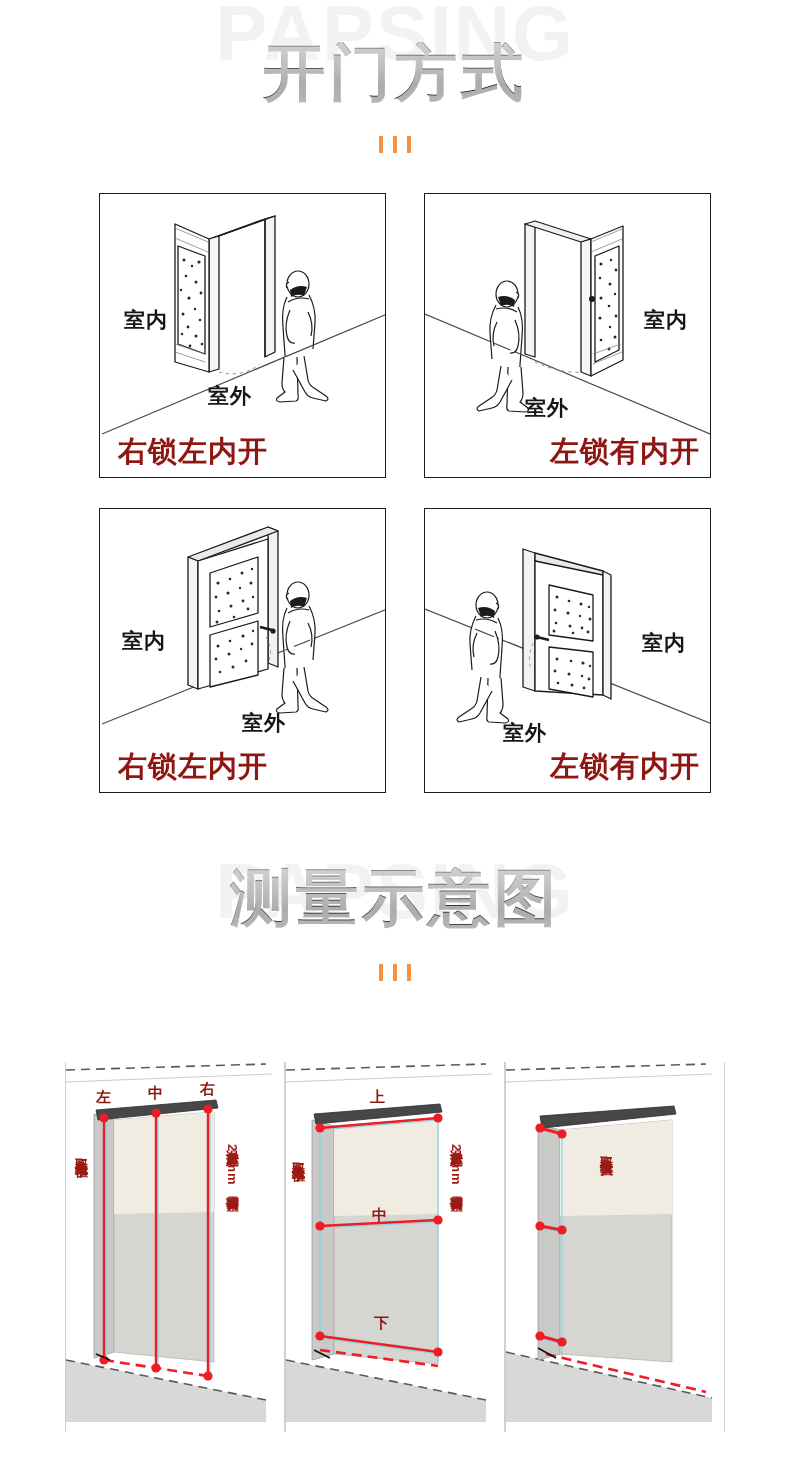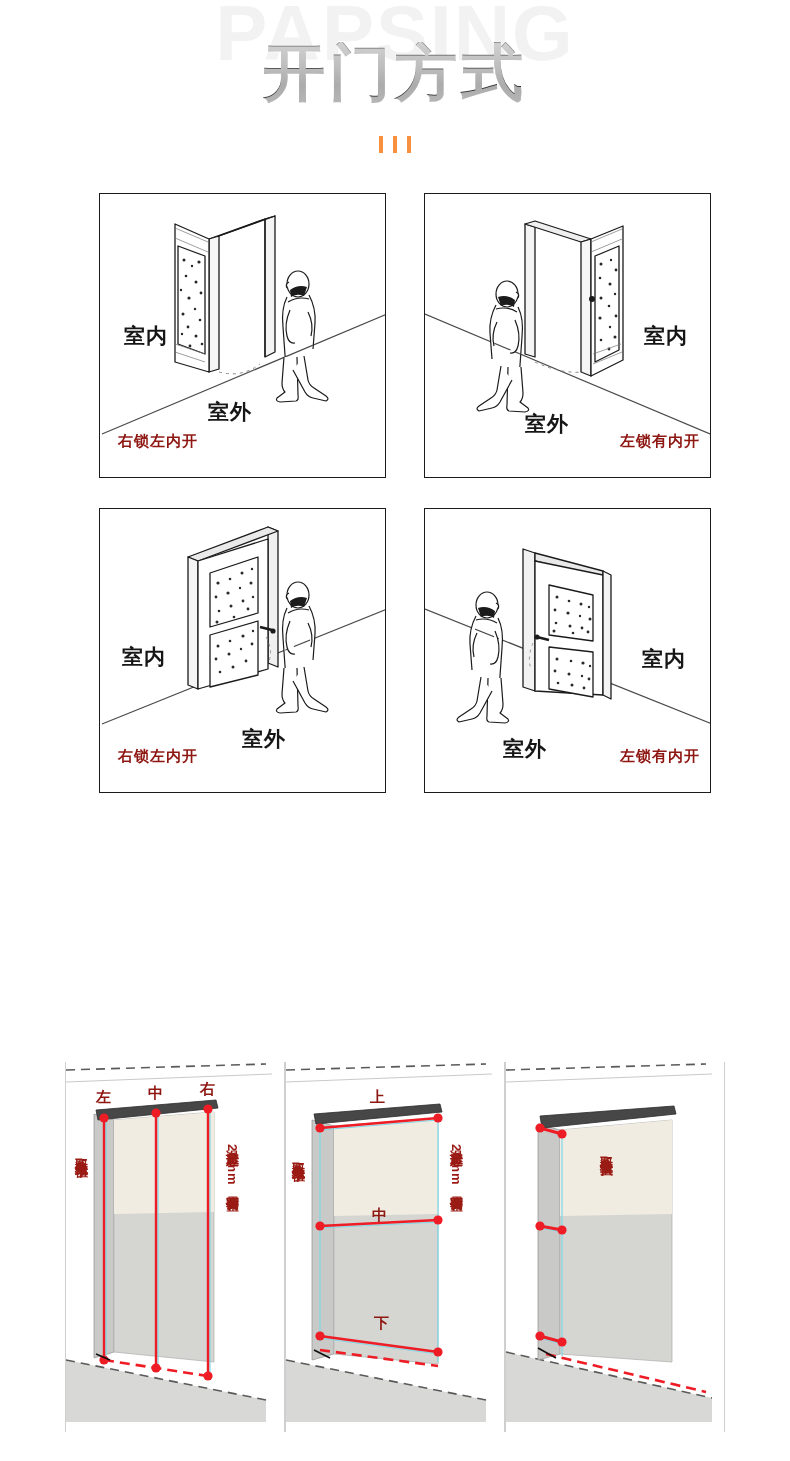--- a/index.html
+++ b/index.html
@@ -75,27 +75,26 @@
     overflow: hidden;
   }
   .door-card svg { position: absolute; left: 0; top: 0; }
   .lbl {
     position: absolute;
     font-weight: bold;
     color: #161616;
     font-size: 21px;
     letter-spacing: 1px;
     white-space: nowrap;
-    margin-top: 16px;
   }
   .lbl-red {
     position: absolute;
     font-weight: bold;
     color: #8e1712;
-    font-size: 15px;
+    font-size: 29px;
     letter-spacing: 1px;
     white-space: nowrap;
     text-align: right;
   }
 
   
   .measure-wrap {
     position: absolute;
     left: 65px;
     top: 1062px;
@@ -411,20 +410,31 @@
           </g>
         </g>
       </svg>
       <span class="lbl" style="right:24px;top:120px;">室内</span>
       <span class="lbl" style="left:78px;top:210px;">室外</span>
       <span class="lbl-red" style="right:10px;top:238px;">左锁有内开</span>
     </div>
 
   </div>
 
+  <div class="heading-block" style="position:absolute;left:0;top:858px;width:790px;">
+    <div class="watermark" style="top:-6px;">PAPSING</div>
+    <div style="position:relative;height:112px;line-height:112px;">
+      <span class="heading-text">测量示意图</span>
+    </div>
+    <div class="ticks" style="margin-top:-6px;">
+      <i></i>
+      <i></i>
+      <i></i>
+    </div>
+  </div>
 
   <div class="measure-wrap">
 
     <div class="measure-card">
       <svg width="220" height="370" viewBox="0 0 220 370">
 
         <path d="M0 8 L200 2" fill="none" stroke="#5a5a5a" stroke-width="1.6" stroke-dasharray="9 6"></path>
         <path d="M0 20 L206 12" fill="none" stroke="#c9c9c9" stroke-width="1"></path>
 
         <path d="M0 298 L200 338 L200 360 L0 360 Z" fill="#d8d8d6" stroke="none"></path>

